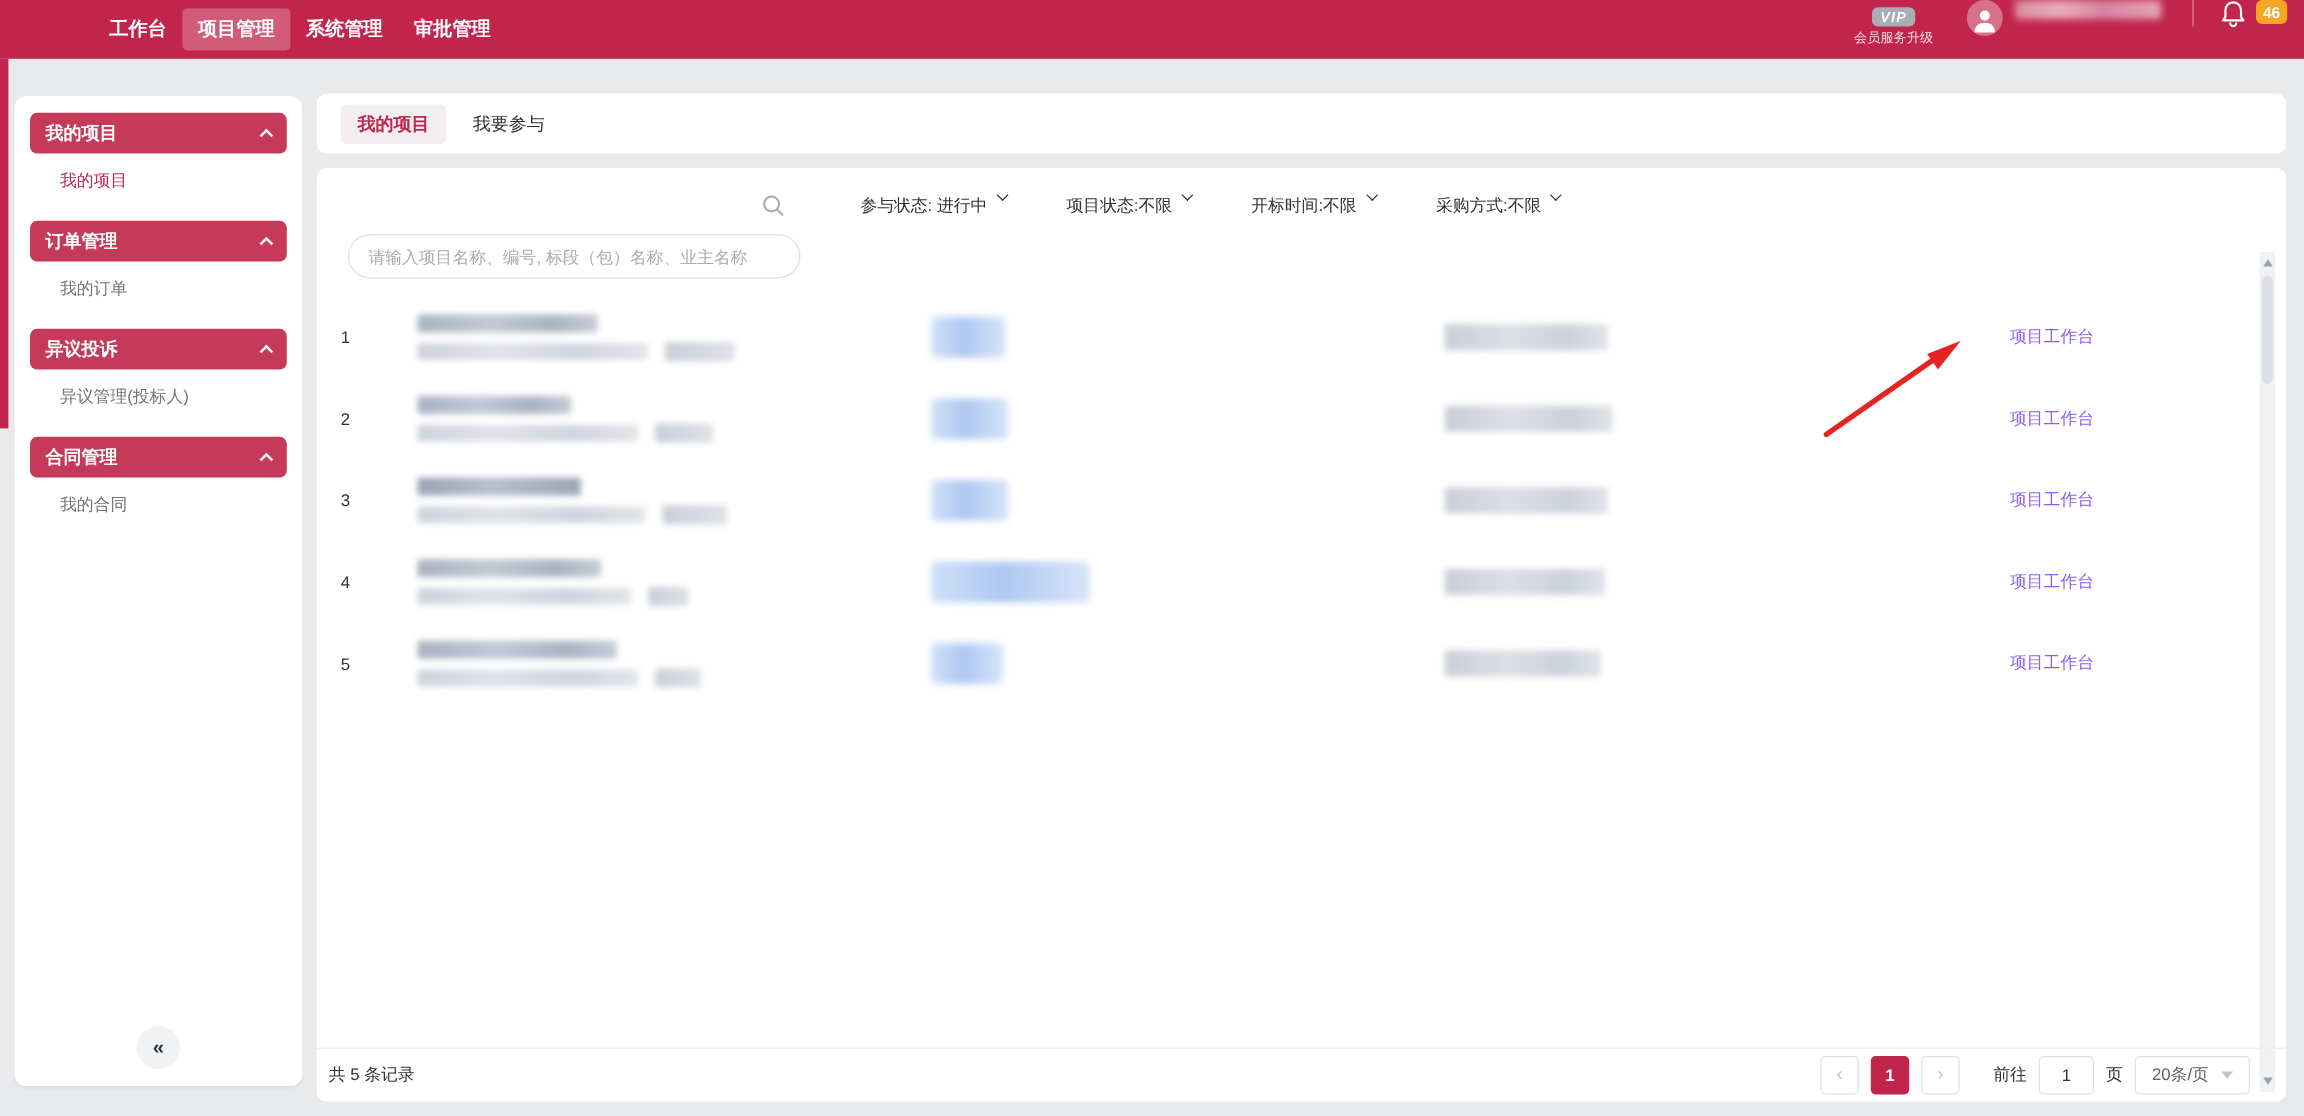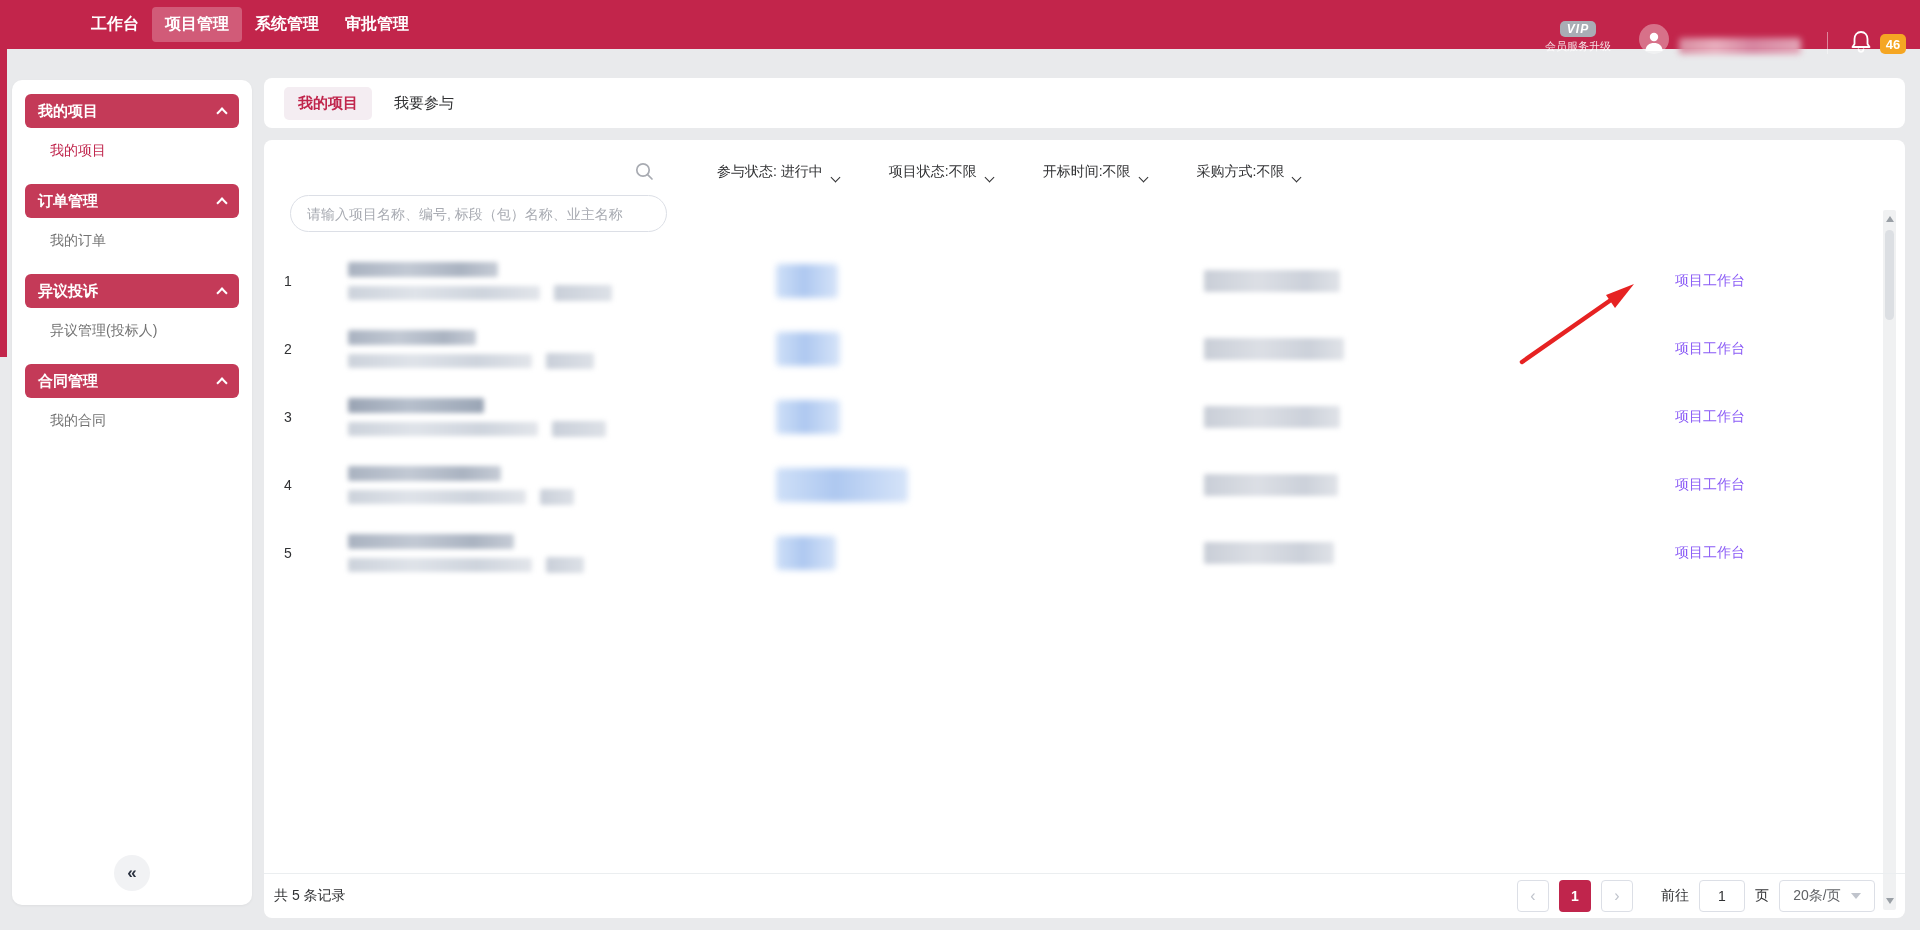--- a/index.html
+++ b/index.html
@@ -4,21 +4,21 @@
 <style>
   * { margin:0; padding:0; box-sizing:border-box; }
   html,body { width:1920px; height:930px; overflow:hidden; }
   body { font-family:"Liberation Sans","DejaVu Sans",sans-serif; background:#e9eaec; position:relative; color:#303133; }
 
   
   .topbar { position:absolute; left:0; top:0; width:1920px; height:49px; background:#c2254b; display:flex; align-items:center; z-index:5; }
   .topnav { display:flex; align-items:center; margin-left:78px;font-family:Liberation Mono, monospace; }
   .topnav-item { color:#fff; font-size:16px; font-weight:bold; padding:7px 13px; border-radius:4px; cursor:pointer; white-space:nowrap; }
   .topnav-item.active { background:rgba(255,255,255,0.25); }
-  .topbar-right { position:absolute; right:14px; top:0; height:54px; display:flex; align-items:flex-end; }
+  .topbar-right { position:absolute; right:14px; top:0; height:54px; display:flex; align-items:flex-start; }
   .vip-wrap { display:flex; flex-direction:column; align-items:center; margin-right:28px; margin-top:6px; }
   .vip-badge { background:#a9adb5; color:#fff; font-weight:bold; font-style:italic; font-size:12px; padding:1px 7px; border-radius:5px; letter-spacing:1px; }
   .vip-caption { color:rgba(255,255,255,0.85); font-size:11px; margin-top:2px; white-space:nowrap; }
   .avatar { width:30px; height:30px; border-radius:50%; background:rgba(255,255,255,0.35); position:relative; overflow:hidden; margin-right:10px; }
   .avatar svg { position:absolute; left:50%; top:55%; transform:translate(-50%,-50%); }
   .user-blur { width:122px; height:16px; border-radius:3px; background:linear-gradient(90deg,#d88ba0,#e8aebd 30%,#d685a0 60%,#e2a4b6); filter:blur(3px); margin-right:26px; }
   .topbar-divider { width:1px; height:22px; background:rgba(255,255,255,0.45); margin-right:22px; }
   .bell { margin-right:8px; display:flex; align-items:center; }
   .notif-badge { background:#f5a623; color:#fff; font-size:13px; font-weight:bold; min-width:26px; height:20px; border-radius:5px; display:flex; align-items:center; justify-content:center; padding:0 4px; }
 
@@ -41,21 +41,21 @@
   .tab.active { color:#c0254c; font-weight:bold; background:#f4edf2; }
 
   .table-card { position:absolute; left:264px; top:140px; width:1641px; height:778px; background:#fff; border-radius:8px; }
 
   
   .filter-row { position:absolute; left:26px; top:13px; right:30px; height:37px; display:flex; align-items:center; }
   .search-box { position:relative; width:377px; height:37px; }
   .search-box input { width:100%; height:100%; border:1px solid #dcdfe6; border-radius:19px; padding:0 40px 0 16px; font-size:14px; color:#303133; outline:none; font-family:inherit; background:#fff;margin-top:42px; }
   .search-box input::placeholder { color:#a8abb2; }
   .search-icon { position:absolute; right:13px; top:8px; }
-  .filter-item { display:flex; align-items:flex-end; margin-left:50px; font-size:14px; color:#303133; cursor:pointer; white-space:nowrap; }
+  .filter-item { display:flex; align-items:flex-start; margin-left:50px; font-size:14px; color:#303133; cursor:pointer; white-space:nowrap; }
   .caret-down { width:7px; height:7px; border-right:1.6px solid #303133; border-bottom:1.6px solid #303133; transform:rotate(45deg); margin-left:9px; margin-top:-4px; }
 
   
   .thead { position:absolute; left:12px; top:77px; width:1608px; height:30px; background:#f5f6f7; display:flex; align-items:center; font-size:14px; font-weight:bold; color:#303133; }
   .th { padding-left:8px; position:relative; }
   .th + .th::before { content:""; position:absolute; left:0; top:7px; width:1px; height:16px; background:#dcdfe6; }
   .col-no { width:64px; } .col-info { width:428px; } .col-status { width:428px; } .col-time { width:433px; } .col-op { width:255px; }
 
   .trow { position:absolute; left:12px; width:1608px; height:68px; display:flex; align-items:center; font-size:14px; }
   .td { padding-left:8px; }

